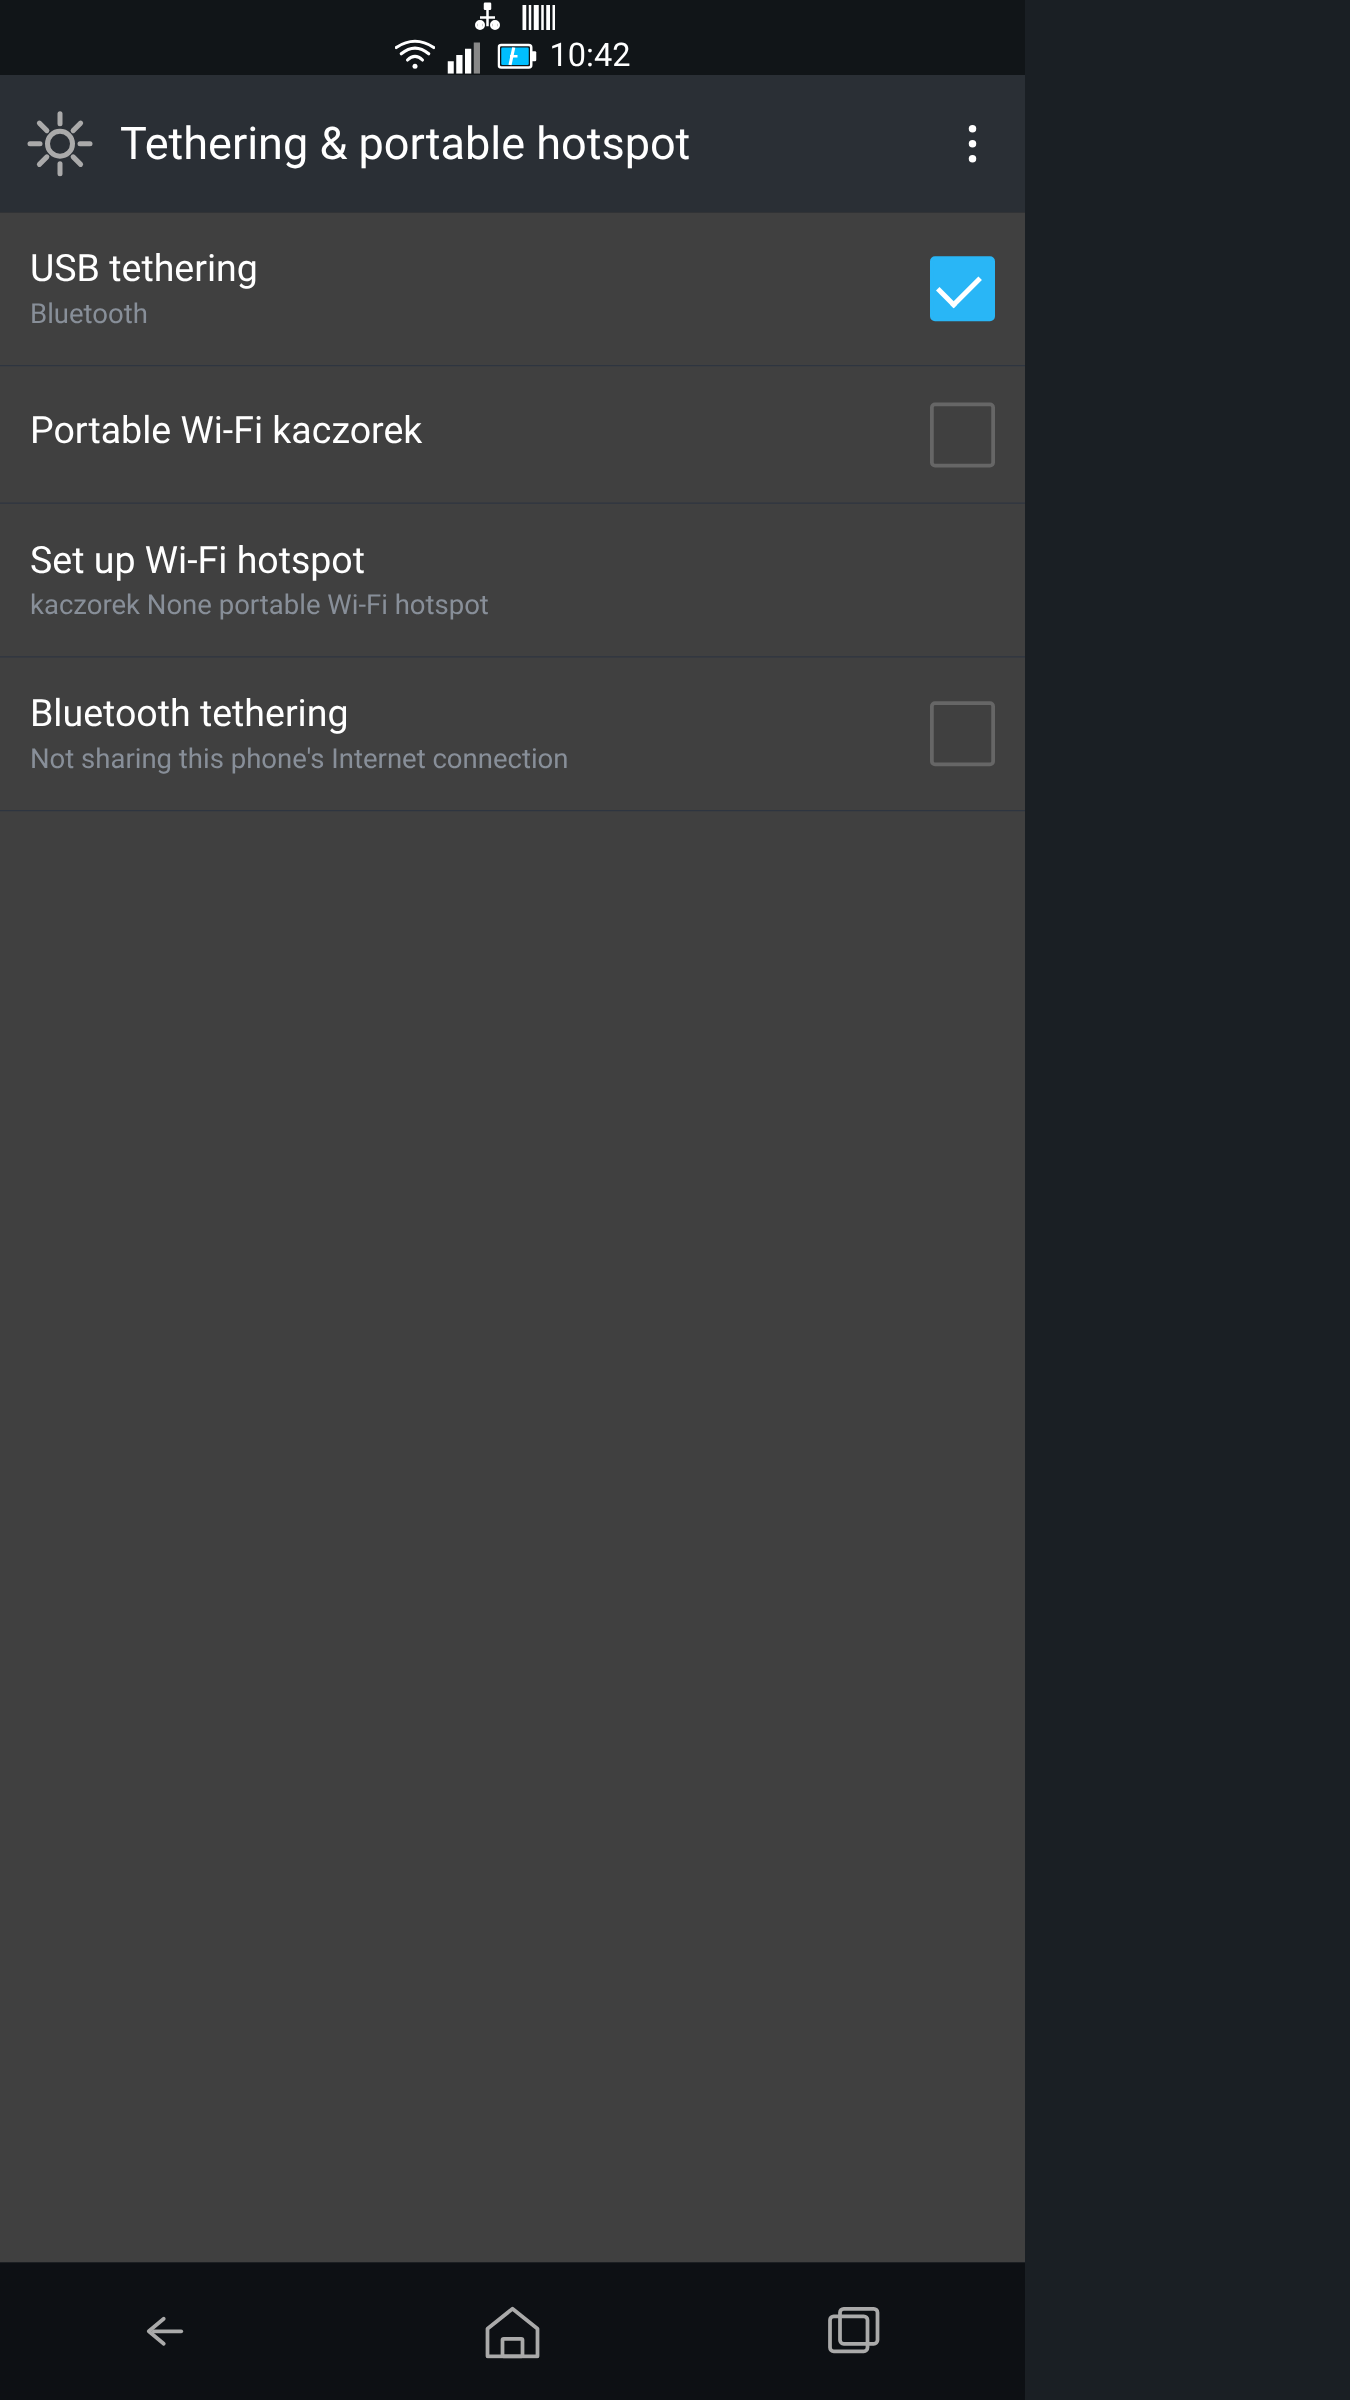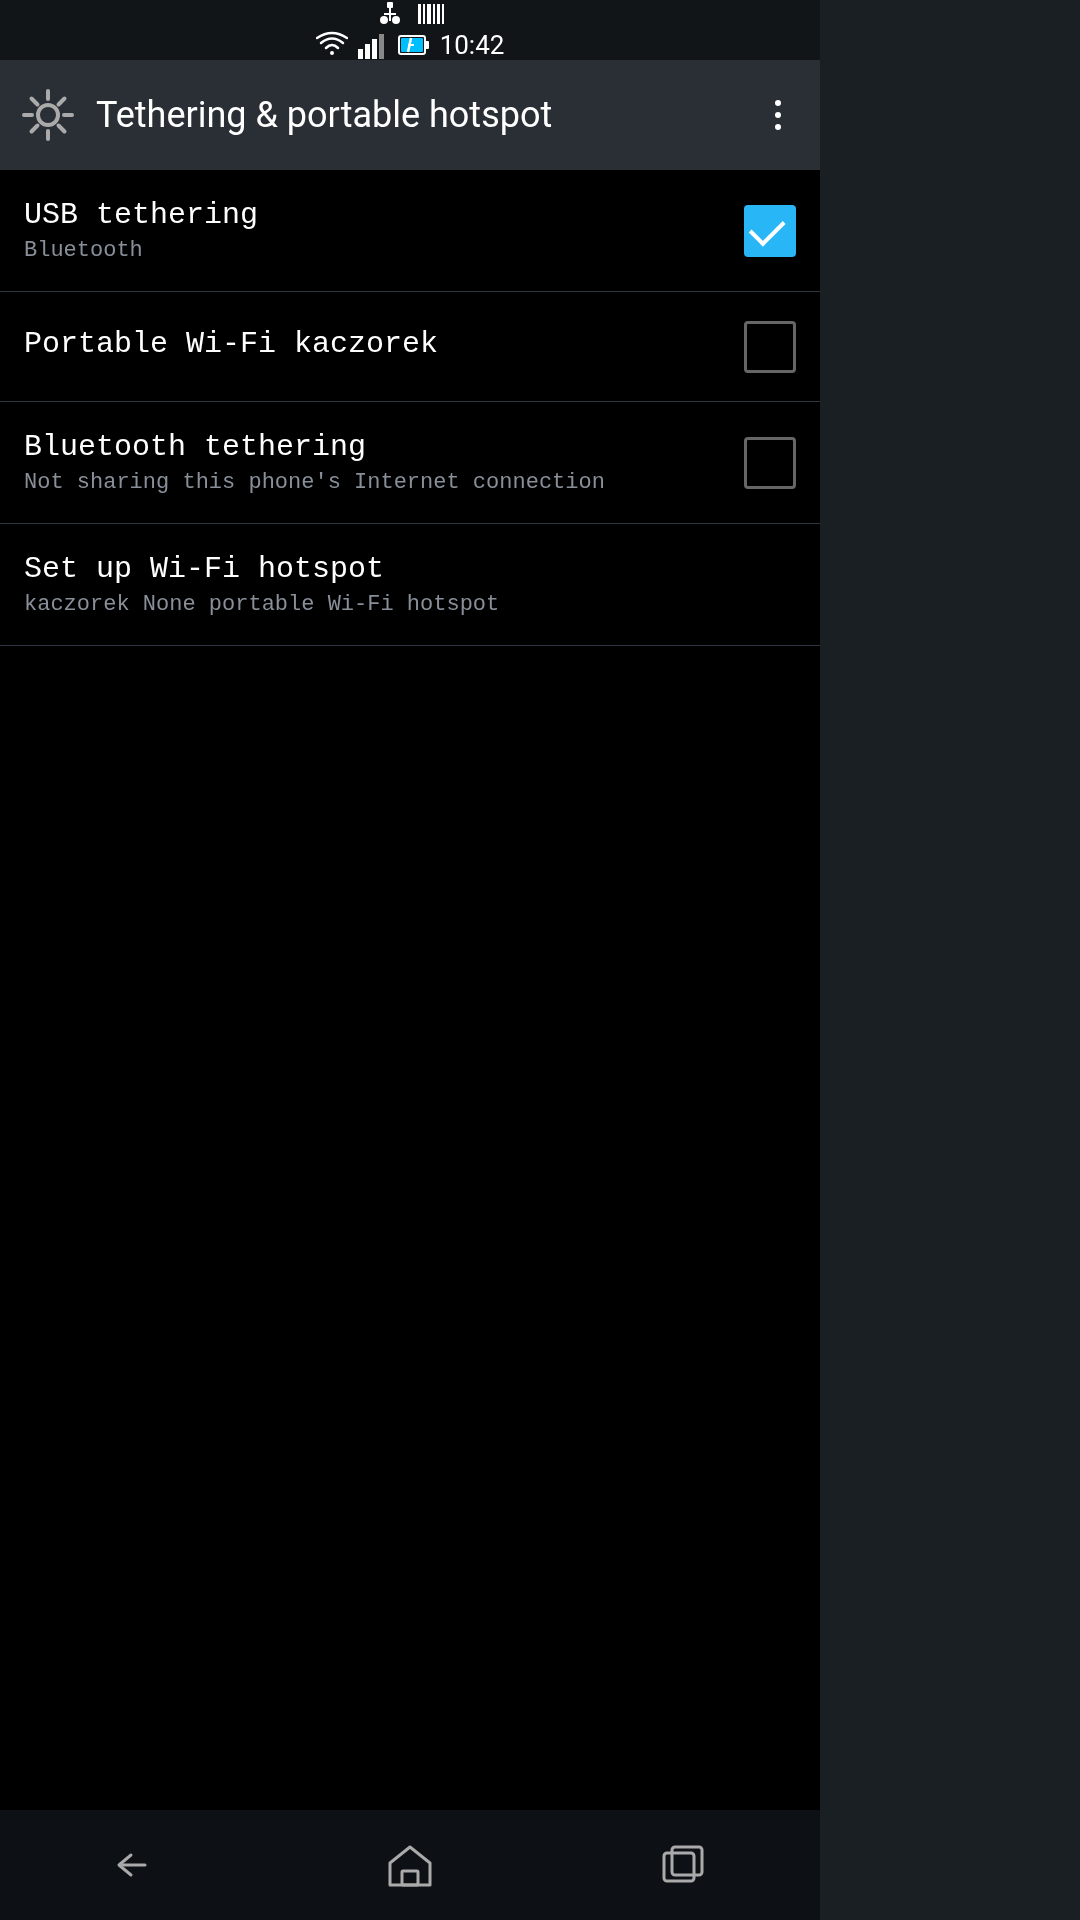--- a/index.html
+++ b/index.html
@@ -88,22 +88,21 @@
     .overflow-dot {
       width: 6px;
       height: 6px;
       background-color: #ffffff;
       border-radius: 50%;
     }
 
     
     .settings-list {
       flex: 1;
-      background-color: #000000;
-      font-family: Liberation Mono, monospace;
+      background-color: #404040;
     }
 
     .settings-item {
       padding: 28px 24px;
       display: flex;
       align-items: center;
       justify-content: space-between;
       border-bottom: 1px solid #2e3540;
       cursor: pointer;
       min-height: 110px;
@@ -268,31 +267,31 @@
 
   <div class="settings-item">
     <div class="settings-item-content">
       <div class="settings-item-title">Portable Wi-Fi kaczorek</div>
     </div>
     <div class="checkbox"></div>
   </div>
 
   <div class="settings-item">
     <div class="settings-item-content">
+      <div class="settings-item-title">Set up Wi-Fi hotspot</div>
+      <div class="settings-item-subtitle">kaczorek None portable Wi-Fi hotspot</div>
+    </div>
+  </div>
+
+  <div class="settings-item">
+    <div class="settings-item-content">
       <div class="settings-item-title">Bluetooth tethering</div>
       <div class="settings-item-subtitle">Not sharing this phone's Internet connection</div>
     </div>
     <div class="checkbox"></div>
-  </div>
-
-  <div class="settings-item">
-    <div class="settings-item-content">
-      <div class="settings-item-title">Set up Wi-Fi hotspot</div>
-      <div class="settings-item-subtitle">kaczorek None portable Wi-Fi hotspot</div>
-    </div>
   </div>
 
 </div>
 
 <div class="nav-bar">
   <div class="nav-button">
     <svg width="56" height="40" viewBox="0 0 56 40" fill="none">
       <path d="M36 20 L14 20" stroke="#aaa" stroke-width="3" stroke-linecap="round"></path>
       <path d="M22 10 L10 20 L22 30" stroke="#aaa" stroke-width="3" stroke-linecap="round" stroke-linejoin="round" fill="none"></path>
     </svg>

